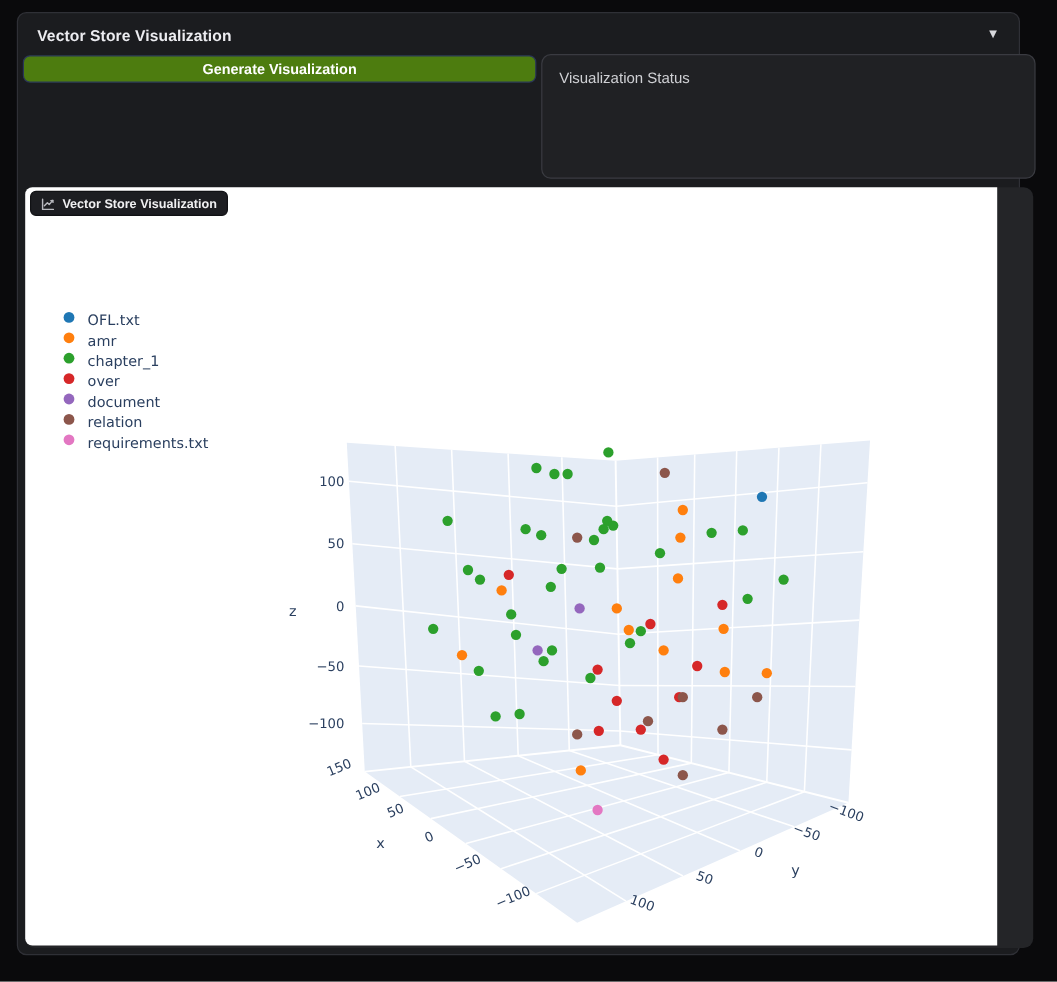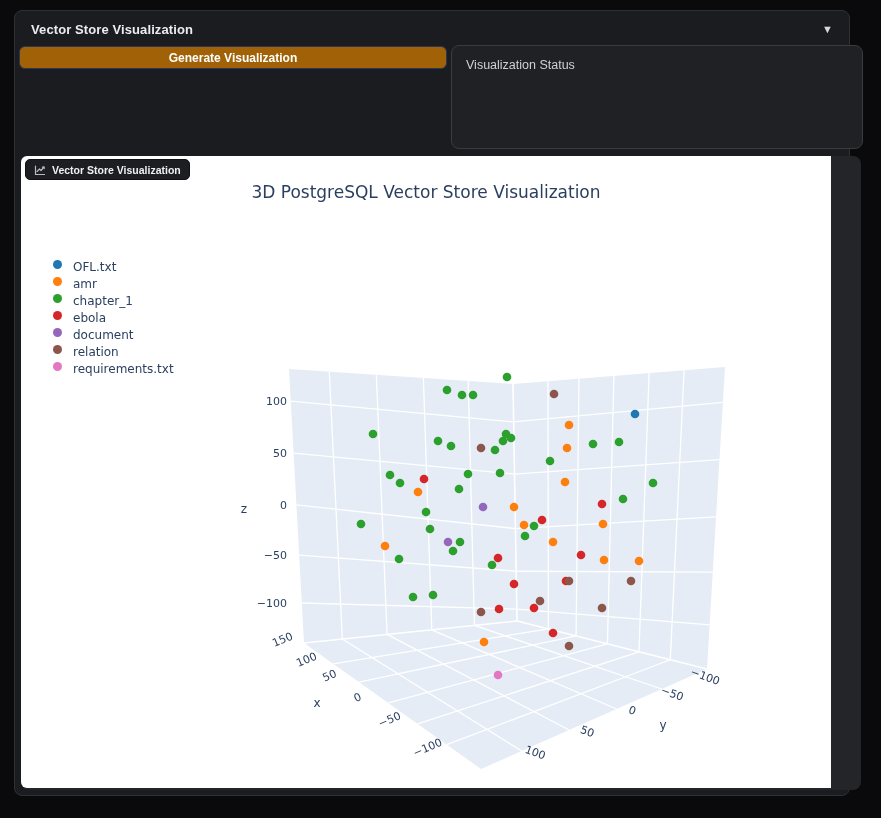--- a/index.html
+++ b/index.html
@@ -15,21 +15,21 @@
   }
   .accordion-header{
     position:absolute;left:0;top:0;right:0;height:36px;
     display:flex;align-items:center;justify-content:space-between;
     padding:0 16px;box-sizing:border-box;cursor:pointer;
   }
   .accordion-title{font-size:13px;font-weight:700;color:#ececf0;letter-spacing:.1px;}
   .accordion-caret{font-size:11px;color:#d8d8dc;}
   .generate-btn{
     position:absolute;left:4px;top:35px;width:428px;height:23px;
-    background:#a16207;border:1px solid #2a3657;border-radius:6px;
+    background:#4d7c0f;border:1px solid #2a3657;border-radius:6px;
     color:#ffffff;font-size:12px;font-weight:600;
     font-family:"Liberation Sans",sans-serif;
     display:flex;align-items:center;justify-content:center;cursor:pointer;
     box-sizing:border-box;
   }
   .status-group{
     position:absolute;left:436px;top:34px;width:412px;height:104px;
     background:#202124;border:1px solid #3a3b41;border-radius:8px;
     box-sizing:border-box;
   }
@@ -202,37 +202,36 @@
           <circle cx="533" cy="238" r="4.3" fill="#8c564b"></circle>
           <circle cx="460" cy="292" r="4.3" fill="#8c564b"></circle>
           <circle cx="548" cy="425" r="4.3" fill="#8c564b"></circle>
           <circle cx="610" cy="425" r="4.3" fill="#8c564b"></circle>
           <circle cx="519" cy="445" r="4.3" fill="#8c564b"></circle>
           <circle cx="581" cy="452" r="4.3" fill="#8c564b"></circle>
           <circle cx="460" cy="456" r="4.3" fill="#8c564b"></circle>
           <circle cx="548" cy="490" r="4.3" fill="#8c564b"></circle>
           <circle cx="477" cy="519" r="4.3" fill="#e377c2"></circle>
         </svg>
-      <div class="chart-title">3D PostgreSQL Vector Store Visualization</div>
       <div class="legend" id="legend">
           <div class="legend-row">
             <span class="legend-dot" style="background: rgb(31, 119, 180);"></span>
             <span>OFL.txt</span>
           </div>
           <div class="legend-row">
             <span class="legend-dot" style="background: rgb(255, 127, 14);"></span>
             <span>amr</span>
           </div>
           <div class="legend-row">
             <span class="legend-dot" style="background: rgb(44, 160, 44);"></span>
             <span>chapter_1</span>
           </div>
           <div class="legend-row">
             <span class="legend-dot" style="background: rgb(214, 39, 40);"></span>
-            <span>ebola</span>
+            <span>over</span>
           </div>
           <div class="legend-row">
             <span class="legend-dot" style="background: rgb(148, 103, 189);"></span>
             <span>document</span>
           </div>
           <div class="legend-row">
             <span class="legend-dot" style="background: rgb(140, 86, 75);"></span>
             <span>relation</span>
           </div>
           <div class="legend-row">

